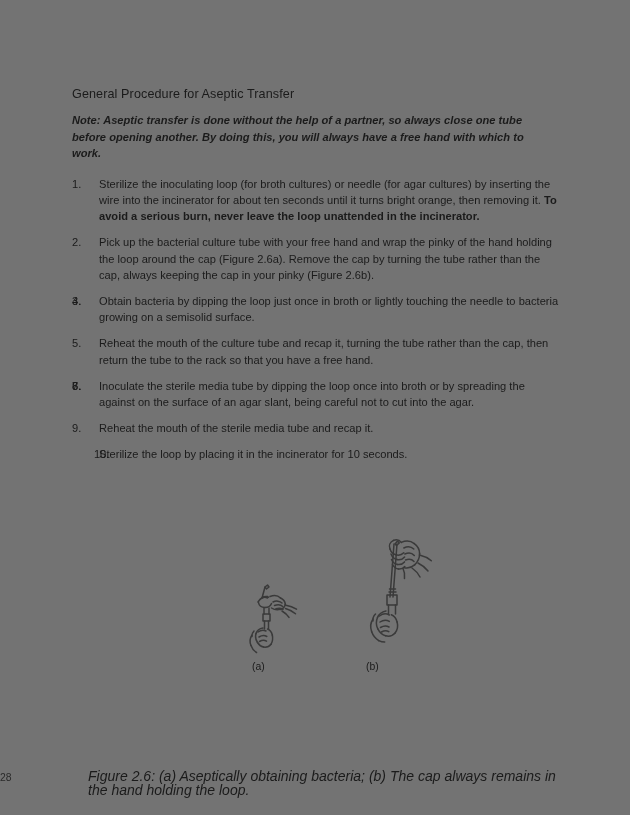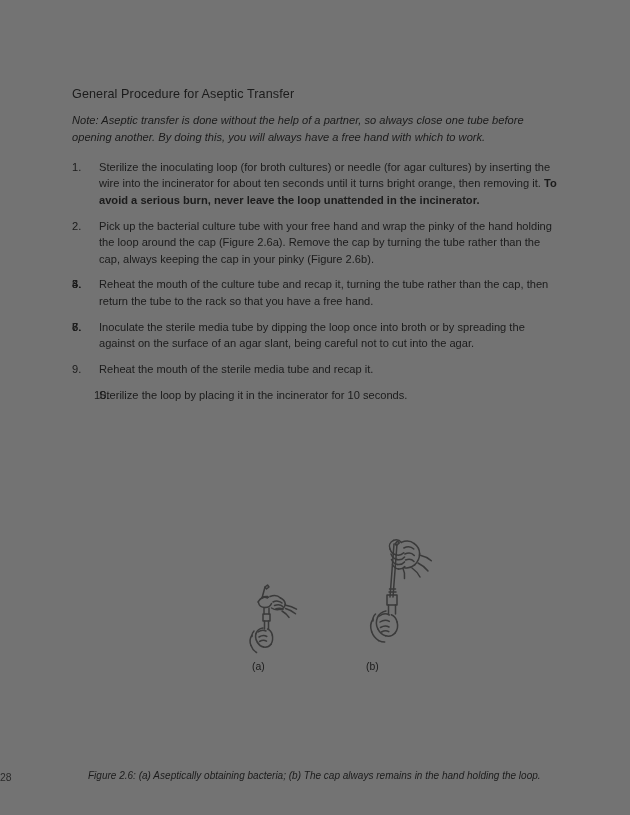--- a/index.html
+++ b/index.html
@@ -39,20 +39,21 @@
 
   
   .note {
     font-size: 11.1px;
     line-height: 16.5px;
     font-style: italic;
     color: #1b1b1b;
     margin: 0 0 14px 0;
     width: 483px;
     letter-spacing: 0.02px;
+    font-weight: bold;
   }
 
   
   .steps {
     margin: 0;
     padding: 0;
     list-style: none;
   }
   .step {
     position: relative;
@@ -118,21 +119,21 @@
     top: 3px;
   }
   .sublabel.a { left: 180px; }
   .sublabel.b { left: 294px; }
 
   .caption {
     position: absolute;
     top: 236px;
     left: 16px;
     width: 474px;
-    font-size: 10px;
+    font-size: 14px;
     font-style: italic;
     line-height: 14px;
     color: #1b1b1b;
     letter-spacing: 0.01px;
   }
 
   
   .page-number {
     position: absolute;
     left: 0;
@@ -168,20 +169,21 @@
       </li>
       <li class="step">
         <span class="num">2.</span>
         <span><span>Pick up the bacterial culture tube with your free hand and wrap the pinky of the hand holding the loop around the cap (Figure 2.6a). Remove the cap by turning the tube rather than the cap, always keeping the cap in your pinky (Figure 2.6b).</span><b></b><span></span></span>
       </li>
       <li class="step">
         <span class="num">3.</span>
       </li>
       <li class="step">
         <span class="num">4.</span>
+        <span><span>Obtain bacteria by dipping the loop just once in broth or lightly touching the needle to bacteria growing on a semisolid surface.</span><b></b><span></span></span>
       </li>
       <li class="step">
         <span class="num">5.</span>
         <span><span>Reheat the mouth of the culture tube and recap it, turning the tube rather than the cap, then return the tube to the rack so that you have a free hand.</span><b></b><span></span></span>
       </li>
       <li class="step">
         <span class="num">6.</span>
       </li>
       <li class="step">
         <span class="num">7.</span>

